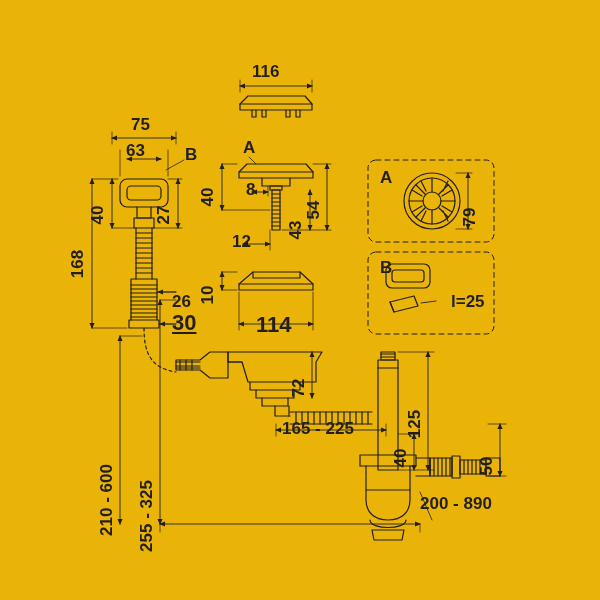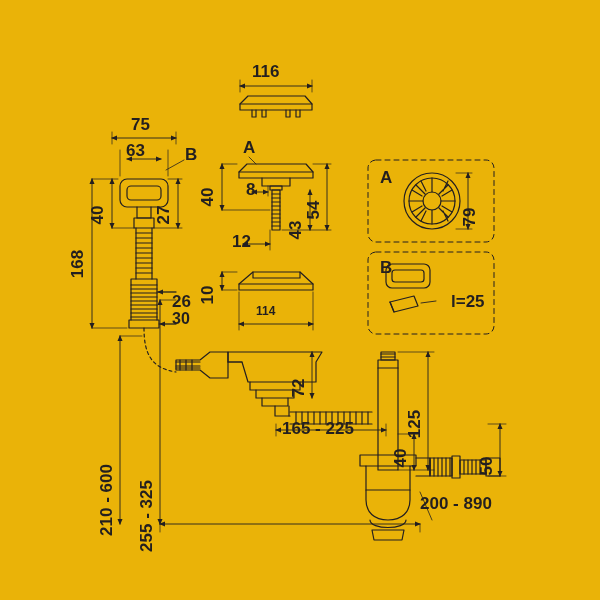--- a/index.html
+++ b/index.html
@@ -200,23 +200,23 @@
 <div class="lbl vert" style="left:218px;top:197px;font-size:17px;transform:rotate(-90deg) translate(-50%,-100%);">40</div>
 
 <div class="lbl" style="left:246px;top:180px;font-size:17px;">8</div>
 <div class="lbl" style="left:232px;top:232px;font-size:17px;">12</div>
 
 <div class="lbl vert" style="left:324px;top:210px;font-size:17px;transform:rotate(-90deg) translate(-50%,-100%);">54</div>
 <div class="lbl vert" style="left:306px;top:230px;font-size:17px;transform:rotate(-90deg) translate(-50%,-100%);">43</div>
 <div class="lbl vert" style="left:218px;top:295px;font-size:17px;transform:rotate(-90deg) translate(-50%,-100%);">10</div>
 
 <div class="lbl" style="left:172px;top:292px;font-size:17px;">26</div>
-<div class="lbl" style="left:172px;top:310px;font-size:16px;">30</div>
-
-<div class="lbl" style="left:256px;top:304px;font-size:12px;text-align:center;">114</div>
+<div class="lbl" style="left:172px;top:310px;font-size:22px;text-decoration:underline;">30</div>
+
+<div class="lbl" style="left:256px;top:312px;font-size:22px;text-align:center;">114</div>
 
 <div class="lbl" style="left:380px;top:168px;font-size:17px;">A</div>
 <div class="lbl vert" style="left:480px;top:217px;font-size:17px;transform:rotate(-90deg) translate(-50%,-100%);">79</div>
 <div class="lbl" style="left:380px;top:258px;font-size:17px;">B</div>
 <div class="lbl" style="left:451px;top:292px;font-size:17px;">l=25</div>
 
 <div class="lbl vert" style="left:309px;top:388px;font-size:17px;transform:rotate(-90deg) translate(-50%,-100%);">72</div>
 <div class="lbl vert" style="left:117px;top:500px;font-size:17px;transform:rotate(-90deg) translate(-50%,-100%);">210 - 600</div>
 <div class="lbl vert" style="left:157px;top:516px;font-size:17px;transform:rotate(-90deg) translate(-50%,-100%);">255 - 325</div>
 <div class="lbl" style="left:282px;top:419px;font-size:17px;">165 - 225</div>

